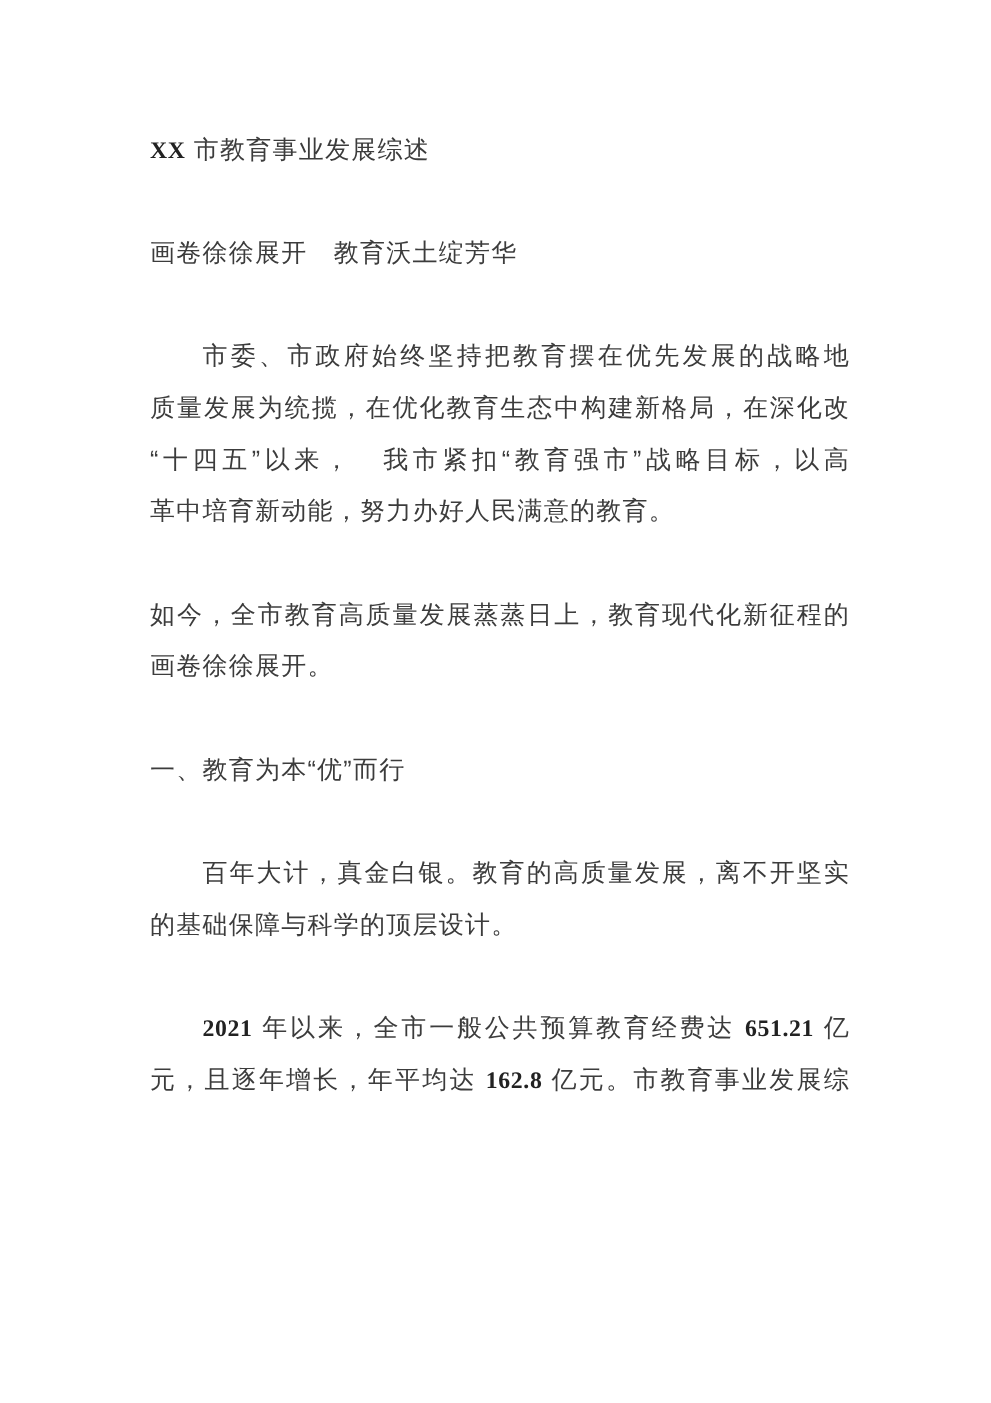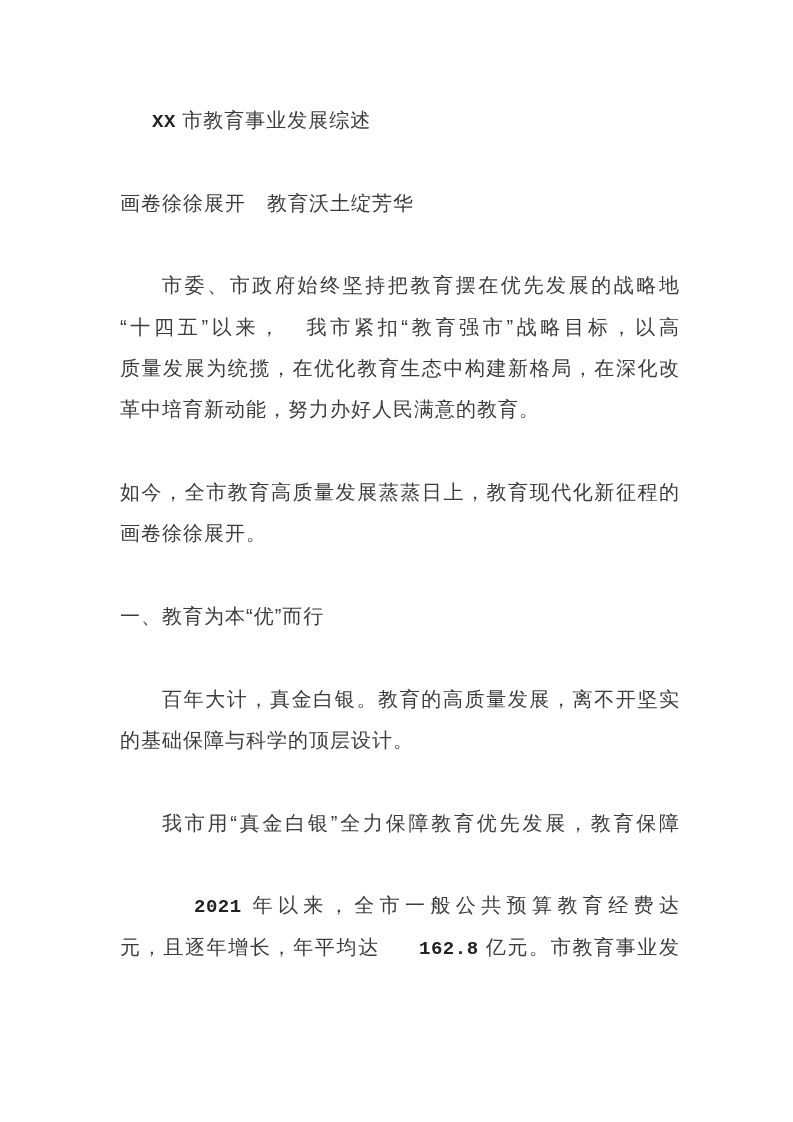--- a/index.html
+++ b/index.html
@@ -40,57 +40,55 @@
     text-align-last: justify;
     text-justify: inter-character;
   }
   .line.ind {
     text-indent: 42px;
   }
   .seg-cjk {
     font-family: Liberation Sans, sans-serif;
   }
   .seg-latin {
-    font-family: Liberation Mono, monospace;
+    font-family: Liberation Serif, serif;
     font-weight: 600;
     font-size: 19px;
     color: var(--number-color, #222222);
     letter-spacing: 0.5px;
-    margin-left: 32px;
   }
 </style>
 </head>
 <body>
 
 <div class="page">
   <div class="doc-body" id="doc-body">
       <div class="block">
         <div class="line"><span class="seg-latin">XX</span><span class="seg-cjk"> 市教育事业发展综述</span></div>
       </div>
       <div class="block">
         <div class="line"><span class="seg-cjk">画卷徐徐展开　教育沃土绽芳华</span></div>
       </div>
       <div class="block">
         <div class="line just ind"><span class="seg-cjk">市委、市政府始终坚持把教育摆在优先发展的战略地位，</span></div>
+        <div class="line just"><span class="seg-cjk">质量发展为统揽，在优化教育生态中构建新格局，在深化改</span></div>
         <div class="line just"><span class="seg-cjk">“十四五”以来，　我市紧扣“教育强市”战略目标，以高</span></div>
-        <div class="line just"><span class="seg-cjk">质量发展为统揽，在优化教育生态中构建新格局，在深化改</span></div>
         <div class="line"><span class="seg-cjk">革中培育新动能，努力办好人民满意的教育。</span></div>
       </div>
       <div class="block">
         <div class="line just"><span class="seg-cjk">如今，全市教育高质量发展蒸蒸日上，教育现代化新征程的</span></div>
         <div class="line"><span class="seg-cjk">画卷徐徐展开。</span></div>
       </div>
       <div class="block">
         <div class="line"><span class="seg-cjk">一、教育为本“优”而行</span></div>
       </div>
       <div class="block">
         <div class="line just ind"><span class="seg-cjk">百年大计，真金白银。教育的高质量发展，离不开坚实</span></div>
         <div class="line"><span class="seg-cjk">的基础保障与科学的顶层设计。</span></div>
       </div>
       <div class="block">
-        <div class="line just ind"><span class="seg-cjk">我市用“真金白银”全力保障教育优先发展，教育保障</span></div>
       </div>
       <div class="block">
         <div class="line just ind"><span class="seg-latin">2021</span><span class="seg-cjk"> 年以来，全市一般公共预算教育经费达 </span><span class="seg-latin">651.21</span><span class="seg-cjk"> 亿</span></div>
         <div class="line just"><span class="seg-cjk">元，且逐年增长，年平均达 </span><span class="seg-latin">162.8</span><span class="seg-cjk"> 亿元。市教育事业发展综述</span></div>
       </div>
     </div>
 </div>
 
 </body></html>

